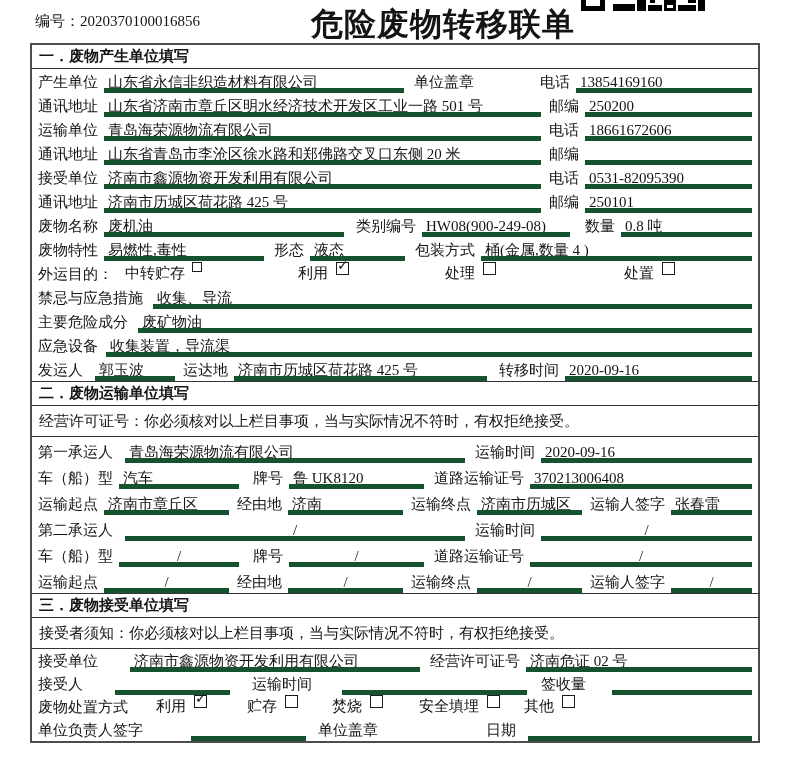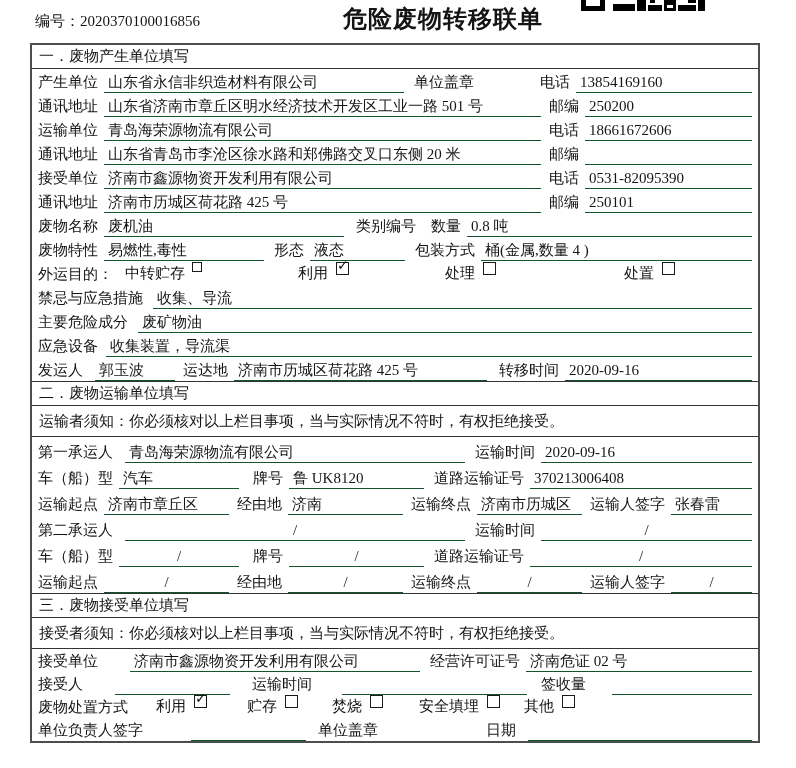--- a/index.html
+++ b/index.html
@@ -1,30 +1,30 @@
 <!DOCTYPE html>
 <html><head>
 <meta charset="utf-8">
 <style>
   html,body{margin:0;padding:0;background:#fff;}
   .page{position:relative;width:796px;height:768px;background:#ffffff;overflow:hidden;
         font-family:"Liberation Serif","DejaVu Serif",serif;color:#141414;font-size:15px;}
   .serial{position:absolute;left:35px;top:12px;white-space:nowrap;}
   .doc-title{position:absolute;left:443px;top:3px;transform:translateX(-50%);
-        font-size:24px;font-weight:bold;letter-spacing:1px;white-space:nowrap;}
+        font-size:32px;font-weight:bold;letter-spacing:1px;white-space:nowrap;}
   .qr{position:absolute;left:581px;top:0;}
   .form-box{position:absolute;left:30px;top:43px;width:726px;border:2px solid #4d4d4d;background:#fff;}
   .section + .section{border-top:1px solid #333;}
-  .sec-title{height:23px;line-height:23px;font-weight:normal;border-bottom:1px solid #333;padding:0 7px;}
+  .sec-title{height:23px;line-height:23px;font-weight:bold;border-bottom:1px solid #333;padding:0 7px;}
   .notice{height:30px;line-height:30px;border-bottom:1px solid #333;padding:0 7px;white-space:nowrap;}
   .row{display:flex;align-items:flex-end;height:24px;padding:0 6px;box-sizing:border-box;}
   .sec-s2 .row{height:26px;}
   .sec-s3 .row{height:23px;}
   .lbl{flex:0 0 auto;line-height:22px;white-space:nowrap;}
-  .val{flex:0 0 auto;border-bottom:1px solid #14532d;height:21px;line-height:20px;
+  .val{flex:0 0 auto;border-bottom:5px solid #14532d;height:21px;line-height:20px;
        margin-left:6px;padding-left:4px;white-space:nowrap;overflow:hidden;box-sizing:border-box;}
   .val.grow{flex:1 1 auto;min-width:0;}
   .val.center{text-align:center;padding-left:0;}
   .cbwrap{display:flex;align-items:flex-start;height:22px;margin-bottom:1px;}
   .cb{position:relative;display:inline-block;width:11px;height:11px;border:1.5px solid #1a1a1a;
       margin-left:8px;background:#fff;}
   .cb.small{width:8px;height:8px;margin-left:7px;}
   .cb .tick{position:absolute;left:0px;top:-5px;font-size:14px;font-weight:bold;line-height:14px;
       font-family:"DejaVu Sans",sans-serif;}
   .footer{position:absolute;left:35px;top:785px;white-space:nowrap;}
@@ -91,20 +91,21 @@
         <div class="row">
           <span class="lbl">通讯地址</span>
           <span class="val" style="width: 437px;">济南市历城区荷花路 425 号</span>
           <span class="lbl" style="margin-left: 8px;">邮编</span>
           <span class="val grow">250101</span>
         </div>
         <div class="row">
           <span class="lbl">废物名称</span>
           <span class="val" style="width: 240px;">废机油</span>
           <span class="lbl" style="margin-left: 12px;">类别编号</span>
+          <span class="val" style="width: 148px;">HW08(900-249-08)</span>
           <span class="lbl" style="margin-left: 15px;">数量</span>
           <span class="val grow">0.8 吨</span>
         </div>
         <div class="row">
           <span class="lbl">废物特性</span>
           <span class="val" style="width: 160px;">易燃性,毒性</span>
           <span class="lbl" style="margin-left: 10px;">形态</span>
           <span class="val" style="width: 95px;">液态</span>
           <span class="lbl" style="margin-left: 10px;">包装方式</span>
           <span class="val grow">桶(金属,数量  4 )</span>
@@ -146,21 +147,21 @@
           <span class="lbl">发运人</span>
           <span class="val" style="width: 80px; margin-left: 12px;">郭玉波</span>
           <span class="lbl" style="margin-left: 8px;">运达地</span>
           <span class="val" style="width: 253px;">济南市历城区荷花路 425 号</span>
           <span class="lbl" style="margin-left: 12px;">转移时间</span>
           <span class="val grow">2020-09-16</span>
         </div>
       </div>
       <div class="section sec-s2">
         <div class="sec-title">二．废物运输单位填写</div>
-        <div class="notice">运输者须知：你必须核对以上栏目事项，当与实际情况不符时，有权拒绝接受。</div>
+        <div class="notice">经营许可证号：你必须核对以上栏目事项，当与实际情况不符时，有权拒绝接受。</div>
         <div class="row">
           <span class="lbl">第一承运人</span>
           <span class="val" style="width: 340px; margin-left: 12px;">青岛海荣源物流有限公司</span>
           <span class="lbl" style="margin-left: 10px;">运输时间</span>
           <span class="val grow">2020-09-16</span>
         </div>
         <div class="row">
           <span class="lbl">车（船）型</span>
           <span class="val" style="width: 120px;">汽车</span>
           <span class="lbl" style="margin-left: 14px;">牌号</span>

